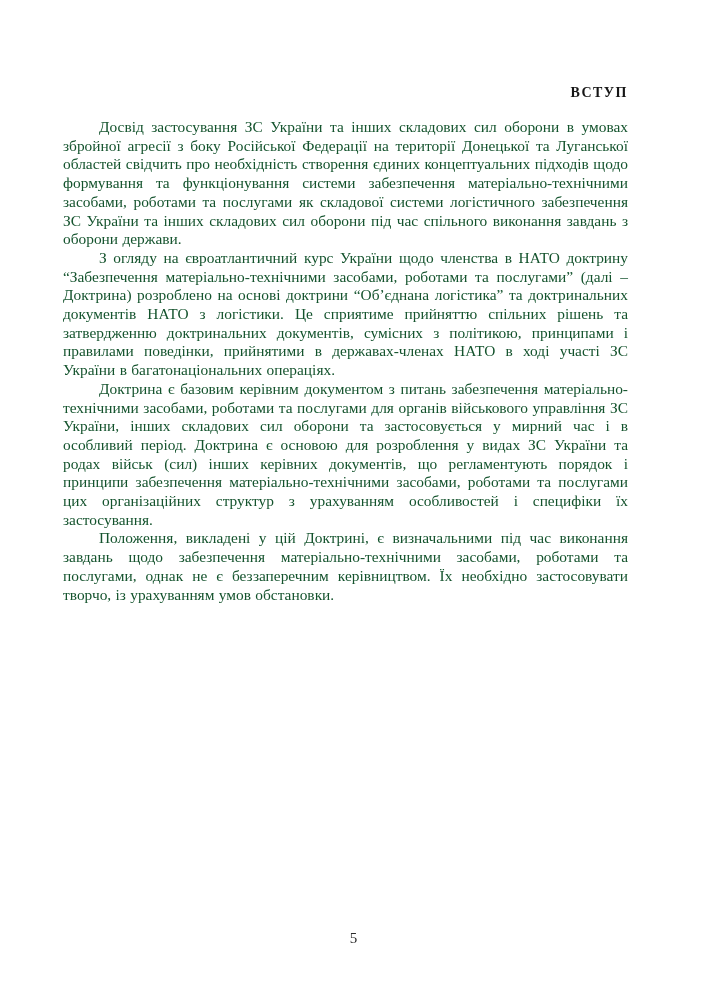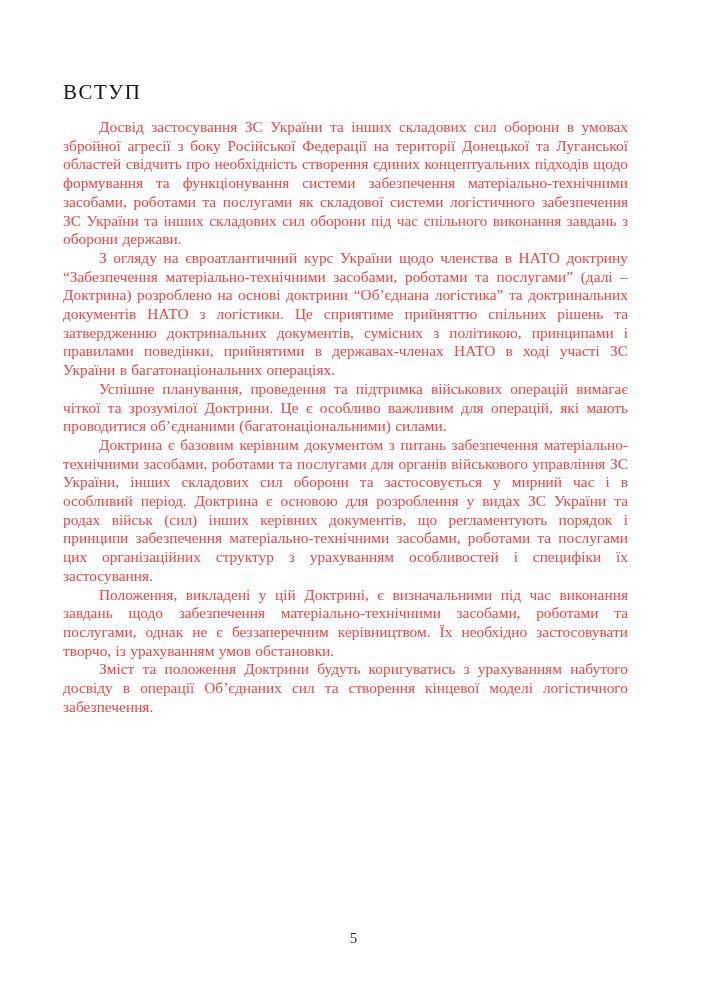--- a/index.html
+++ b/index.html
@@ -24,36 +24,36 @@
     background: #ffffff;
   }
   .content {
     position: absolute;
     left: 63px;
     top: 84px;
     width: 565px;
   }
   .doc-title {
     margin: 0 0 17px 0;
-    font-size: 21px;
+    font-size: 14px;
     line-height: 17px;
-    font-weight: 400;
-    text-align: left;
+    font-weight: 700;
+    text-align: right;
     letter-spacing: 1.5px;
     color: #161616;
   }
   .para {
     margin: 0;
     font-size: 15.4px;
     line-height: 18.7px;
     text-align: justify;
     text-justify: inter-word;
     text-indent: 36px;
     word-spacing: 0.5px;
-    color: #ef4444;
+    color: #14532d;
   }
   .page-footer {
     position: absolute;
     top: 929px;
     left: 0;
     width: 707px;
     text-align: center;
   }
   .page-number {
     font-size: 15px;
@@ -62,22 +62,20 @@
 </style>
 </head>
 <body>
 
 <div class="page">
   <div class="content">
     <h1 class="doc-title">ВСТУП</h1>
 
     <p class="para">Досвід застосування ЗС України та інших складових сил оборони в умовах збройної агресії з боку Російської Федерації на території Донецької та Луганської областей свідчить про необхідність створення єдиних концептуальних підходів щодо формування та функціонування системи забезпечення матеріально-технічними засобами, роботами та послугами як складової системи логістичного забезпечення ЗС України та інших складових сил оборони під час спільного виконання завдань з оборони держави.</p>
     <p class="para">З огляду на євроатлантичний курс України щодо членства в НАТО доктрину “Забезпечення матеріально-технічними засобами, роботами та послугами” (далі – Доктрина) розроблено на основі доктрини “Об’єднана логістика” та доктринальних документів НАТО з логістики. Це сприятиме прийняттю спільних рішень та затвердженню доктринальних документів, сумісних з політикою, принципами і правилами поведінки, прийнятими в державах-членах НАТО в ході участі ЗС України в багатонаціональних операціях.</p>
-    <p class="para">Успішне планування, проведення та підтримка військових операцій вимагає чіткої та зрозумілої Доктрини. Це є особливо важливим для операцій, які мають проводитися об’єднаними (багатонаціональними) силами.</p>
     <p class="para">Доктрина є базовим керівним документом з питань забезпечення матеріально-технічними засобами, роботами та послугами для органів військового управління ЗС України, інших складових сил оборони та застосовується у мирний час і в особливий період. Доктрина є основою для розроблення у видах ЗС України та родах військ (сил) інших керівних документів, що регламентують порядок і принципи забезпечення матеріально-технічними засобами, роботами та послугами цих організаційних структур з урахуванням особливостей і специфіки їх застосування.</p>
     <p class="para">Положення, викладені у цій Доктрині, є визначальними під час виконання завдань щодо забезпечення матеріально-технічними засобами, роботами та послугами, однак не є беззаперечним керівництвом. Їх необхідно застосовувати творчо, із урахуванням умов обстановки.</p>
-    <p class="para">Зміст та положення Доктрини будуть коригуватись з урахуванням набутого досвіду в операції Об’єднаних сил та створення кінцевої моделі логістичного забезпечення.</p>
   </div>
 
   <div class="page-footer">
     <span class="page-number">5</span>
   </div>
 </div>
 
 </body></html>

